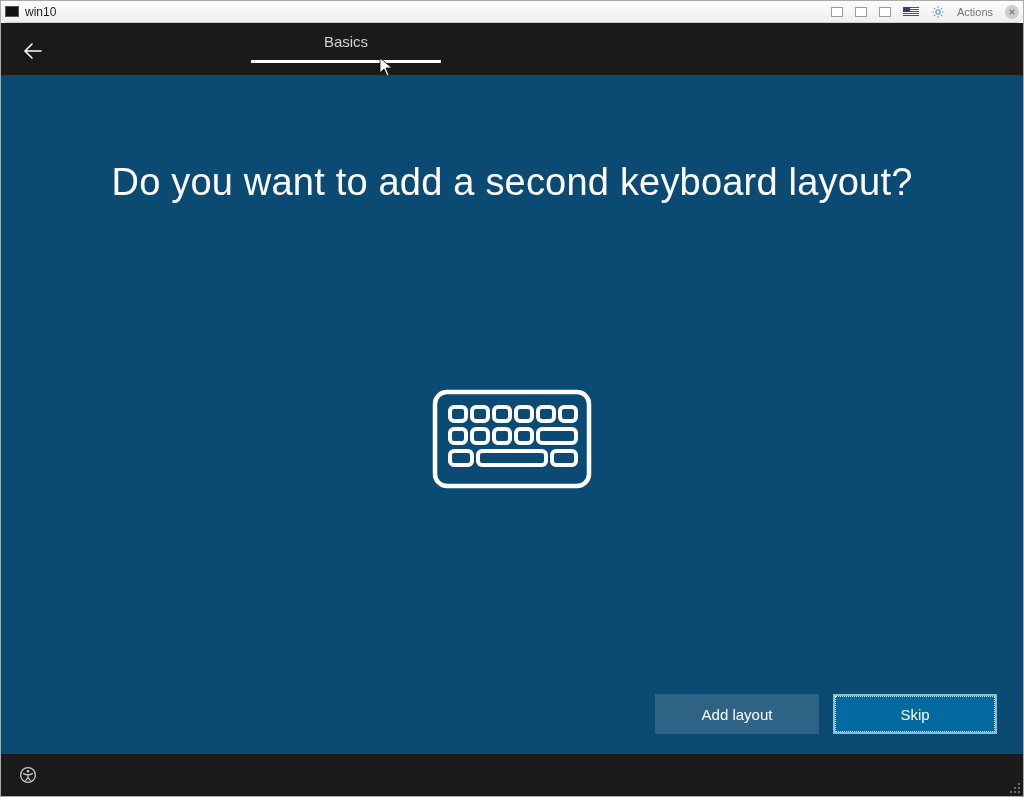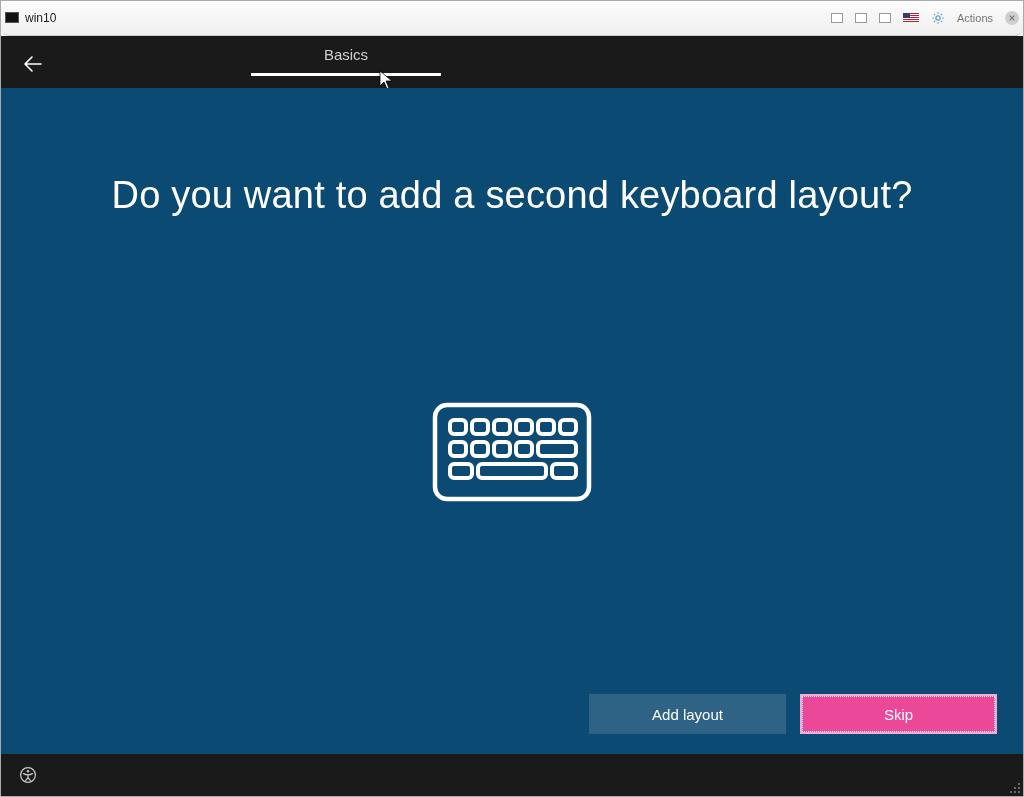--- a/index.html
+++ b/index.html
@@ -7,21 +7,21 @@
 
     
     .vm-window {
       width: 1024px; height: 797px;
       background: linear-gradient(#fdfdfd, #f1f1f1);
       border: 1px solid #aaa;
       display: flex; flex-direction: column;
       position: relative;
     }
     .vm-titlebar {
-      height: 35px;
+      height: 22px;
       background: linear-gradient(#fcfcfc, #efefef);
       border-bottom: 1px solid #ccc;
       display: flex; align-items: center;
       font-size: 12px; color: #333;
       padding: 5px 4px;
       gap: 6px;
       border-radius: 8px;
     }
     .vm-titlebar .vm-icon {
       width: 14px; height: 14px; display: inline-flex; align-items: center; justify-content: center;
@@ -89,28 +89,28 @@
       letter-spacing: 0.2px;
     }
     .keyboard-illustration {
       position: absolute; left: 50%; top: 314px; transform: translateX(-50%);
     }
     .oobe-buttons {
       position: absolute; right: 26px; bottom: 20px;
       display: flex; gap: 14px;
     }
     .btn {
-      width: 197px; height: 40px;
+      width: 164px; height: 40px;
       display: flex; align-items: center; justify-content: center;
       font-size: 15px; color: #fff; cursor: pointer;
       border: none;
     }
     .btn-secondary { background: #2f6385; }
     .btn-primary {
-      background: #ec4899;
+      background: #0369a1;
       outline: 1px dotted rgba(255,255,255,0.9);
       outline-offset: -3px;
       box-shadow: 0 0 0 2px rgba(255,255,255,0.55) inset;
     }
 
     .oobe-footer {
       height: 42px; background: #1a1a1a; position: relative;
     }
     .accessibility-icon {
       position: absolute; left: 18px; bottom: 12px; width: 18px; height: 18px;

